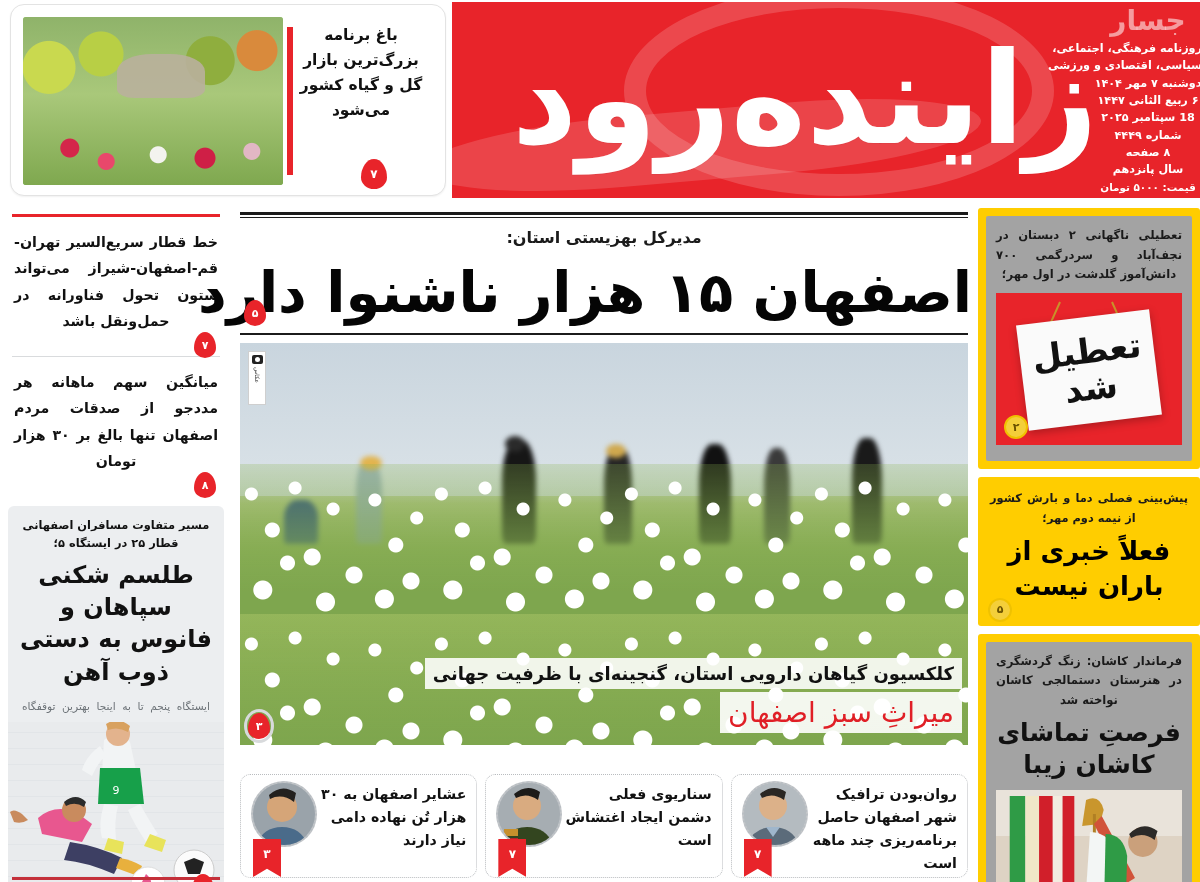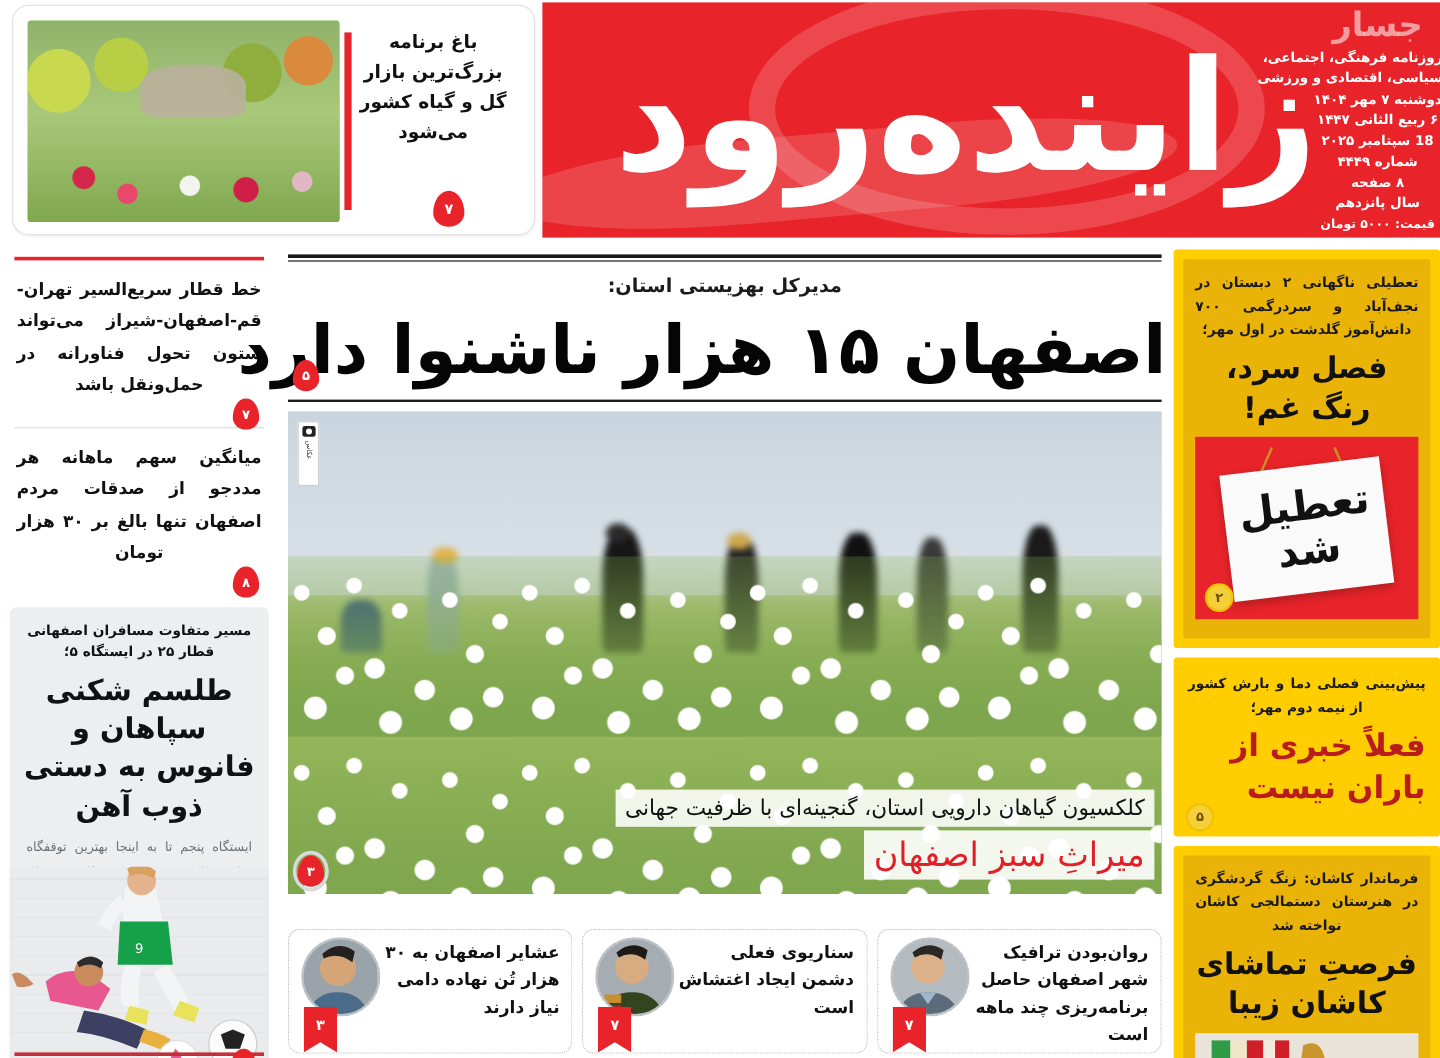--- a/index.html
+++ b/index.html
@@ -182,21 +182,21 @@
     direction: rtl; margin-top: 3px; letter-spacing: 0;
   }
   .photo-badge { position: absolute; left: 8px; bottom: 6px; z-index: 5; }
 
   .cap-wrap {
     position: absolute; right: 6px; bottom: 12px; z-index: 6;
     direction: rtl; text-align: right;
   }
   .cap-line1 {
     display: inline-block; background: rgba(255,255,255,.88);
-    color: #111; font-weight: normal; font-size: 18px; line-height: 1.5;
+    color: #111; font-weight: bold; font-size: 18px; line-height: 1.5;
     padding: 2px 8px;
   }
   .cap-line2 {
     display: inline-block; background: rgba(255,255,255,.9);
     color: #e01f26; font-weight: normal; font-size: 28px; line-height: 1.35;
     padding: 2px 8px; margin-top: 3px;
   }
 
   
   .tricards {
@@ -225,21 +225,21 @@
     display: flex; align-items: flex-start; justify-content: center;
     color: #fff; font-size: 12px; font-weight: bold; padding-top: 8px;
   }
 
   
   .ybox {
     position: relative; background: #ffcd00; border-radius: 3px;
     margin-bottom: 8px; padding: 8px;
   }
   .ywhite {
-    background: #eab308; border-radius: 2px; padding: 10px 10px 16px 10px;
+    background: #a3a3a3; border-radius: 2px; padding: 10px 10px 16px 10px;
     direction: rtl;
   }
   .y-kicker {
     font-size: 11.6px; font-weight: bold; line-height: 1.7; color: #1a1a1a;
     text-align: justify; text-align-last: center;
   }
   .y-head {
     font-size: 25px; font-weight: bold; line-height: 1.3; color: #111;
     text-align: center; margin-top: 6px;
   }
@@ -249,21 +249,21 @@
   }
   .y-badge { position: absolute; left: 8px; bottom: 6px; z-index: 4; }
 
   .ybox.plain { padding: 12px 12px 22px 12px; }
   .ybox.plain .y-kicker2 {
     direction: rtl; font-size: 11.4px; font-weight: bold; line-height: 1.7;
     color: #1a1a1a; text-align: justify; text-align-last: center;
   }
   .ybox.plain .y-head2 {
     direction: rtl; font-size: 26px; font-weight: bold; line-height: 1.34;
-    color: #b91c1c; margin-top: 6px;
+    color: #000000; text-align: center; margin-top: 6px;
   }
   .ybox.plain .y-badge2 { position: absolute; left: 10px; bottom: 4px; }
 
   .y-badge-grey {
     width: 24px; height: 24px; border-radius: 50%;
     background: #f4cf3a; border: 2px solid #f0c200;
     display: flex; align-items: center; justify-content: center;
     color: #6b5200; font-size: 11px; font-weight: bold;
   }
 
@@ -539,21 +539,20 @@
       </div>
 
     </div>
   </div>
 
   <div class="rightcol">
 
     <div class="ybox">
       <div class="ywhite">
         <div class="y-kicker">تعطیلی ناگهانی ۲ دبستان در نجف‌آباد و سردرگمی ۷۰۰ دانش‌آموز گلدشت در اول مهر؛</div>
-        <div class="y-head">فصل سرد، رنگ غم!</div>
         <div class="y-photo closed">
           <div class="str" style="left:34%; top:6%; height:22%; transform: rotate(24deg);"></div>
           <div class="str" style="left:62%; top:6%; height:22%; transform: rotate(-24deg);"></div>
           <div class="pin" style="left:31%; top:27%;"></div>
           <div class="pin" style="left:66%; top:27%;"></div>
           <div class="sign">
             <div class="stxt">تعطیل شد</div>
           </div>
           <div class="y-badge">
             <div class="y-badge-grey">۲</div>

